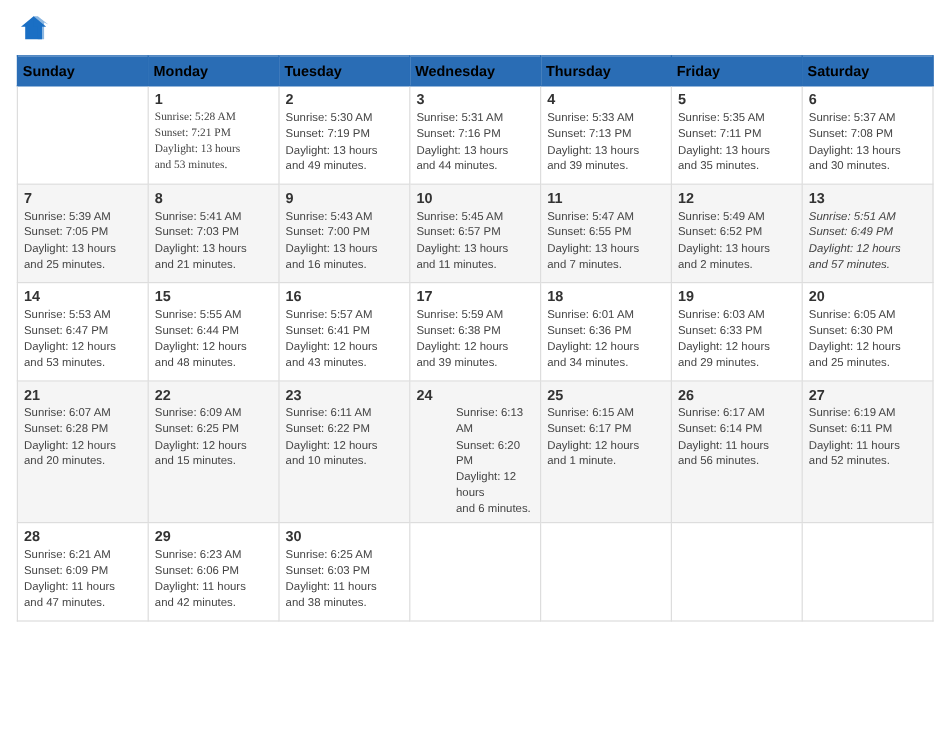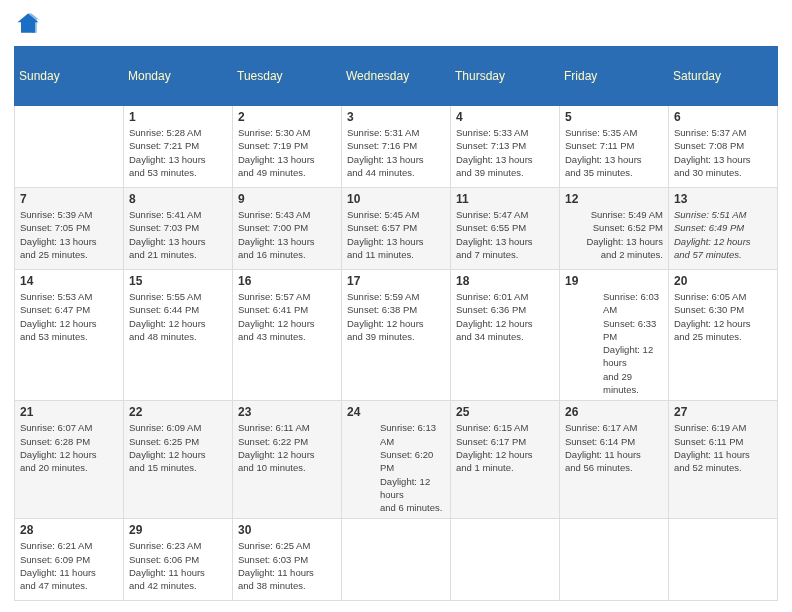--- a/index.html
+++ b/index.html
@@ -52,25 +52,25 @@
       font-size: 14px;
       color: #555;
     }
     .calendar-table {
       width: 100%;
       border-collapse: collapse;
       border: 1px solid #ccc;
     }
     .calendar-table th {
       background-color: #2a6db5;
-      color: #fef9c3;
-      padding: 22px 4px;
+      color: #000000;
+      padding: 5px 4px;
       text-align: left;
       font-size: 12px;
-      font-weight: normal;
+      font-weight: bold;
       border: 1px solid #2a6db5;
     }
     .calendar-table td {
       vertical-align: top;
       padding: 4px 5px;
       border: 1px solid #ddd;
       width: calc(100% / 7);
       height: 82px;
       background: #fff;
     }
@@ -123,21 +123,21 @@
           <th>Thursday</th>
           <th>Friday</th>
           <th>Saturday</th>
         </tr>
     </thead>
     <tbody id="calendar-body">
     <tr>
           <td class="empty-cell"></td>
           <td>
             <div class="day-number">1</div>
-            <div class="day-info" style="white-space: pre-line;">Sunrise: 5:28 AM
+            <div class="day-info" style="white-space: pre-line; font-family: Liberation Serif, serif;">Sunrise: 5:28 AM
 Sunset: 7:21 PM
 Daylight: 13 hours
 and 53 minutes.</div>
           </td>
           <td>
             <div class="day-number">2</div>
             <div class="day-info" style="white-space: pre-line;">Sunrise: 5:30 AM
 Sunset: 7:19 PM
 Daylight: 13 hours
 and 49 minutes.</div>
@@ -202,21 +202,21 @@
           </td>
           <td>
             <div class="day-number">11</div>
             <div class="day-info" style="white-space: pre-line;">Sunrise: 5:47 AM
 Sunset: 6:55 PM
 Daylight: 13 hours
 and 7 minutes.</div>
           </td>
           <td>
             <div class="day-number">12</div>
-            <div class="day-info" style="white-space: pre-line; text-align: right;">Sunrise: 5:49 AM
+            <div class="day-info" style="white-space: pre-line;">Sunrise: 5:49 AM
 Sunset: 6:52 PM
 Daylight: 13 hours
 and 2 minutes.</div>
           </td>
           <td>
             <div class="day-number">13</div>
             <div class="day-info" style="white-space: pre-line; font-style: italic;">Sunrise: 5:51 AM
 Sunset: 6:49 PM
 Daylight: 12 hours
 and 57 minutes.</div>
@@ -253,21 +253,21 @@
           </td>
           <td>
             <div class="day-number">18</div>
             <div class="day-info" style="white-space: pre-line;">Sunrise: 6:01 AM
 Sunset: 6:36 PM
 Daylight: 12 hours
 and 34 minutes.</div>
           </td>
           <td>
             <div class="day-number">19</div>
-            <div class="day-info" style="white-space: pre-line; margin-left: 38px;">Sunrise: 6:03 AM
+            <div class="day-info" style="white-space: pre-line;">Sunrise: 6:03 AM
 Sunset: 6:33 PM
 Daylight: 12 hours
 and 29 minutes.</div>
           </td>
           <td>
             <div class="day-number">20</div>
             <div class="day-info" style="white-space: pre-line;">Sunrise: 6:05 AM
 Sunset: 6:30 PM
 Daylight: 12 hours
 and 25 minutes.</div>

